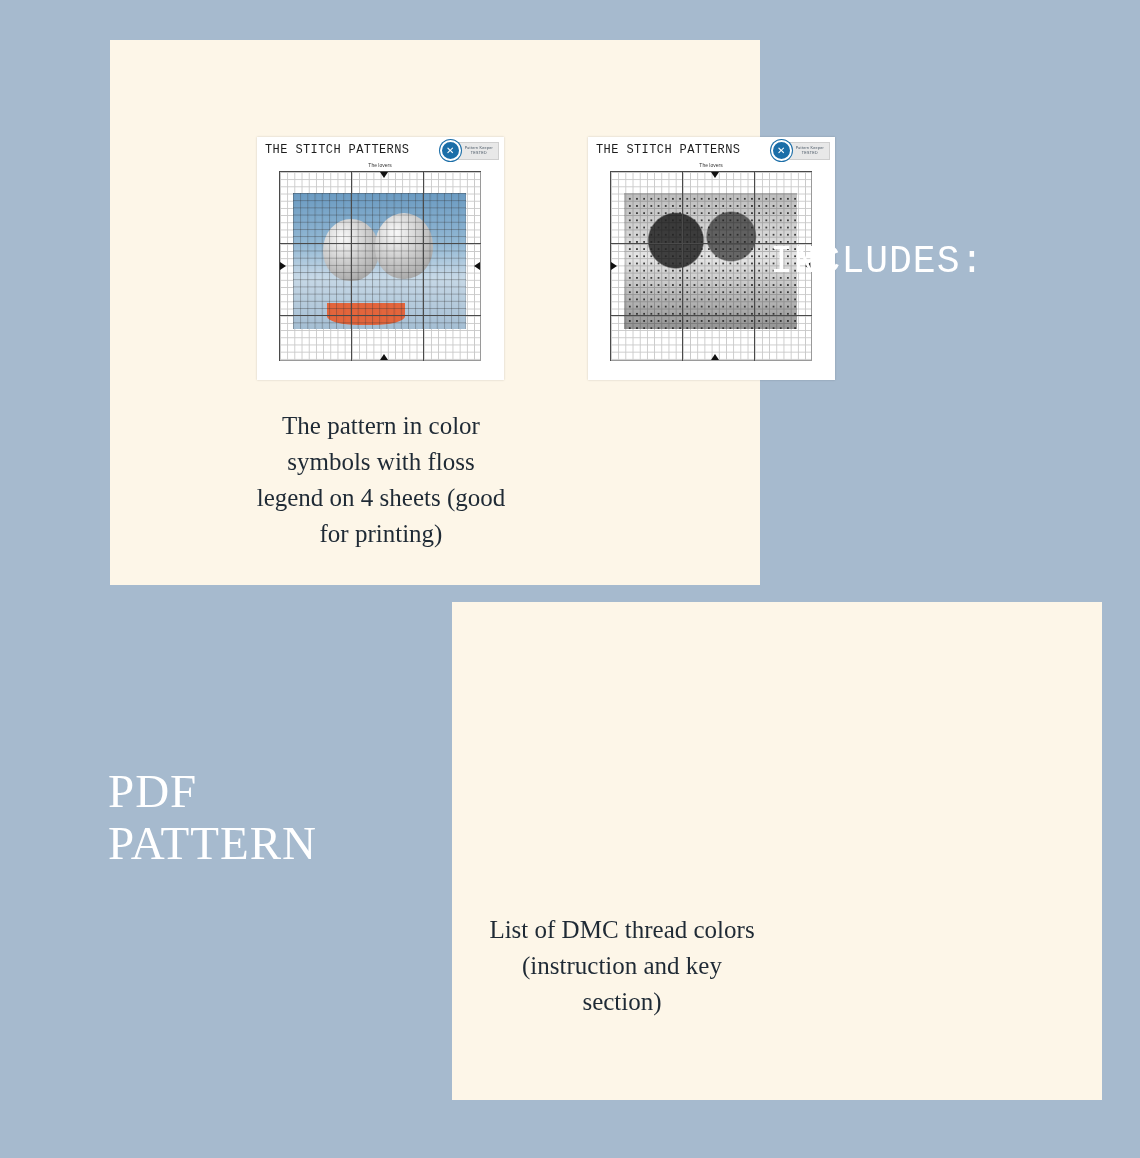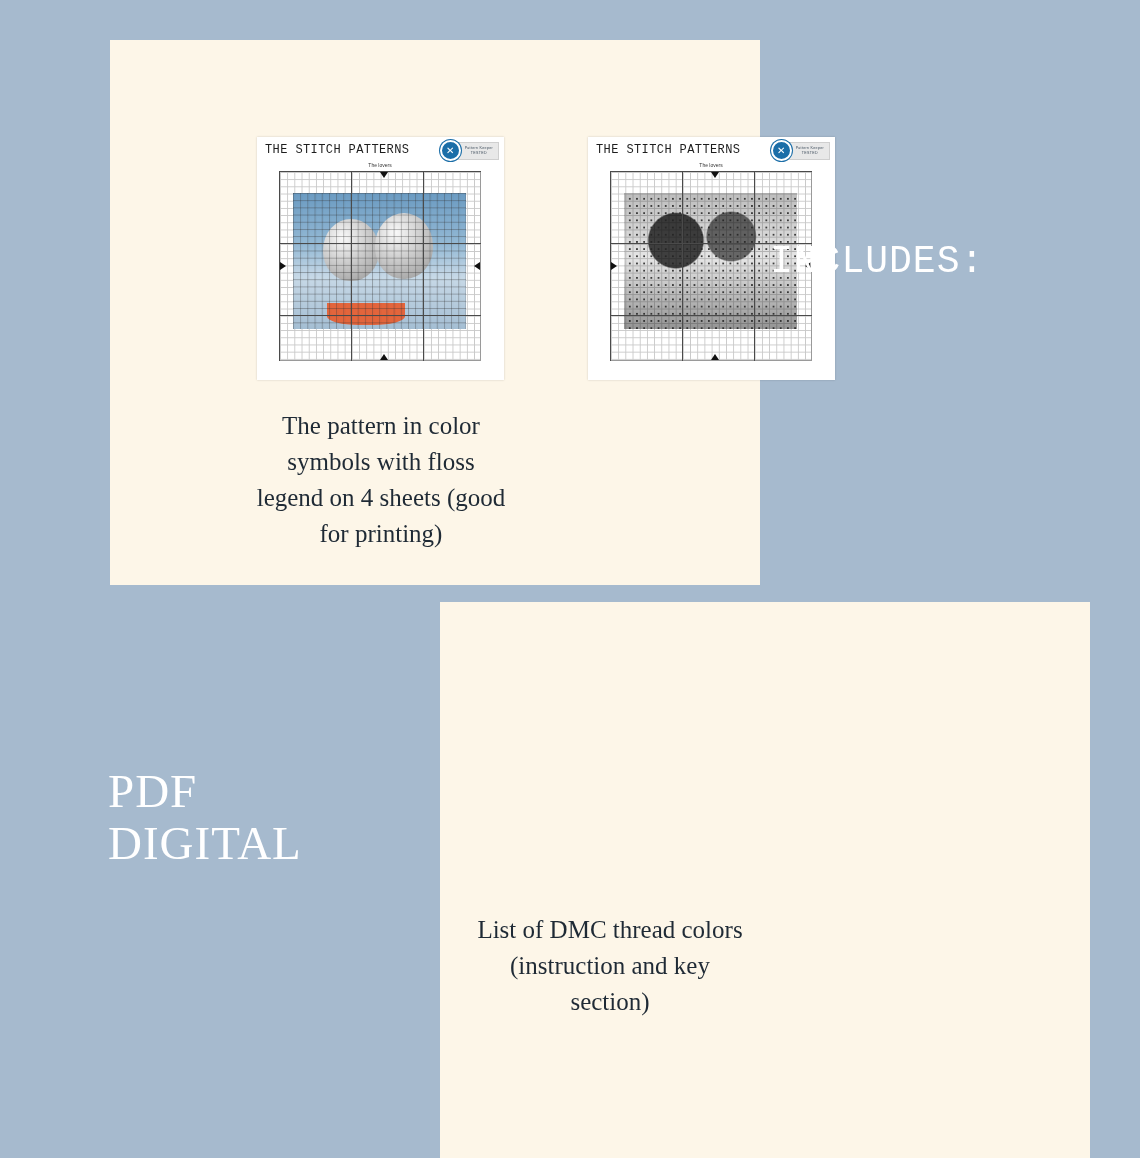--- a/index.html
+++ b/index.html
@@ -19,24 +19,24 @@
   .panel-top {
     position: absolute;
     left: 110px;
     top: 40px;
     width: 650px;
     height: 545px;
     background: #fdf6e8;
   }
   .panel-bottom {
     position: absolute;
-    left: 440px;
+    left: 452px;
     top: 602px;
     width: 650px;
-    height: 556px;
+    height: 498px;
     background: #fdf6e8;
   }
 
   
   .includes-text {
     position: absolute;
     left: 770px;
     top: 240px;
     font-size: 38px;
     letter-spacing: 1px;
@@ -289,14 +289,14 @@
 </div>
 
 <div class="panel-bottom">
 
   <div class="caption" style="left:30px; top:310px; width:280px;">List of DMC thread colors (instruction and key section)</div>
 </div>
 
 <div class="includes-text">INCLUDES:</div>
 <div class="pdf-text">
   <div>PDF</div>
-  <div>DIGITAL</div>
+  <div>PATTERN</div>
 </div>
 
 </body></html>

